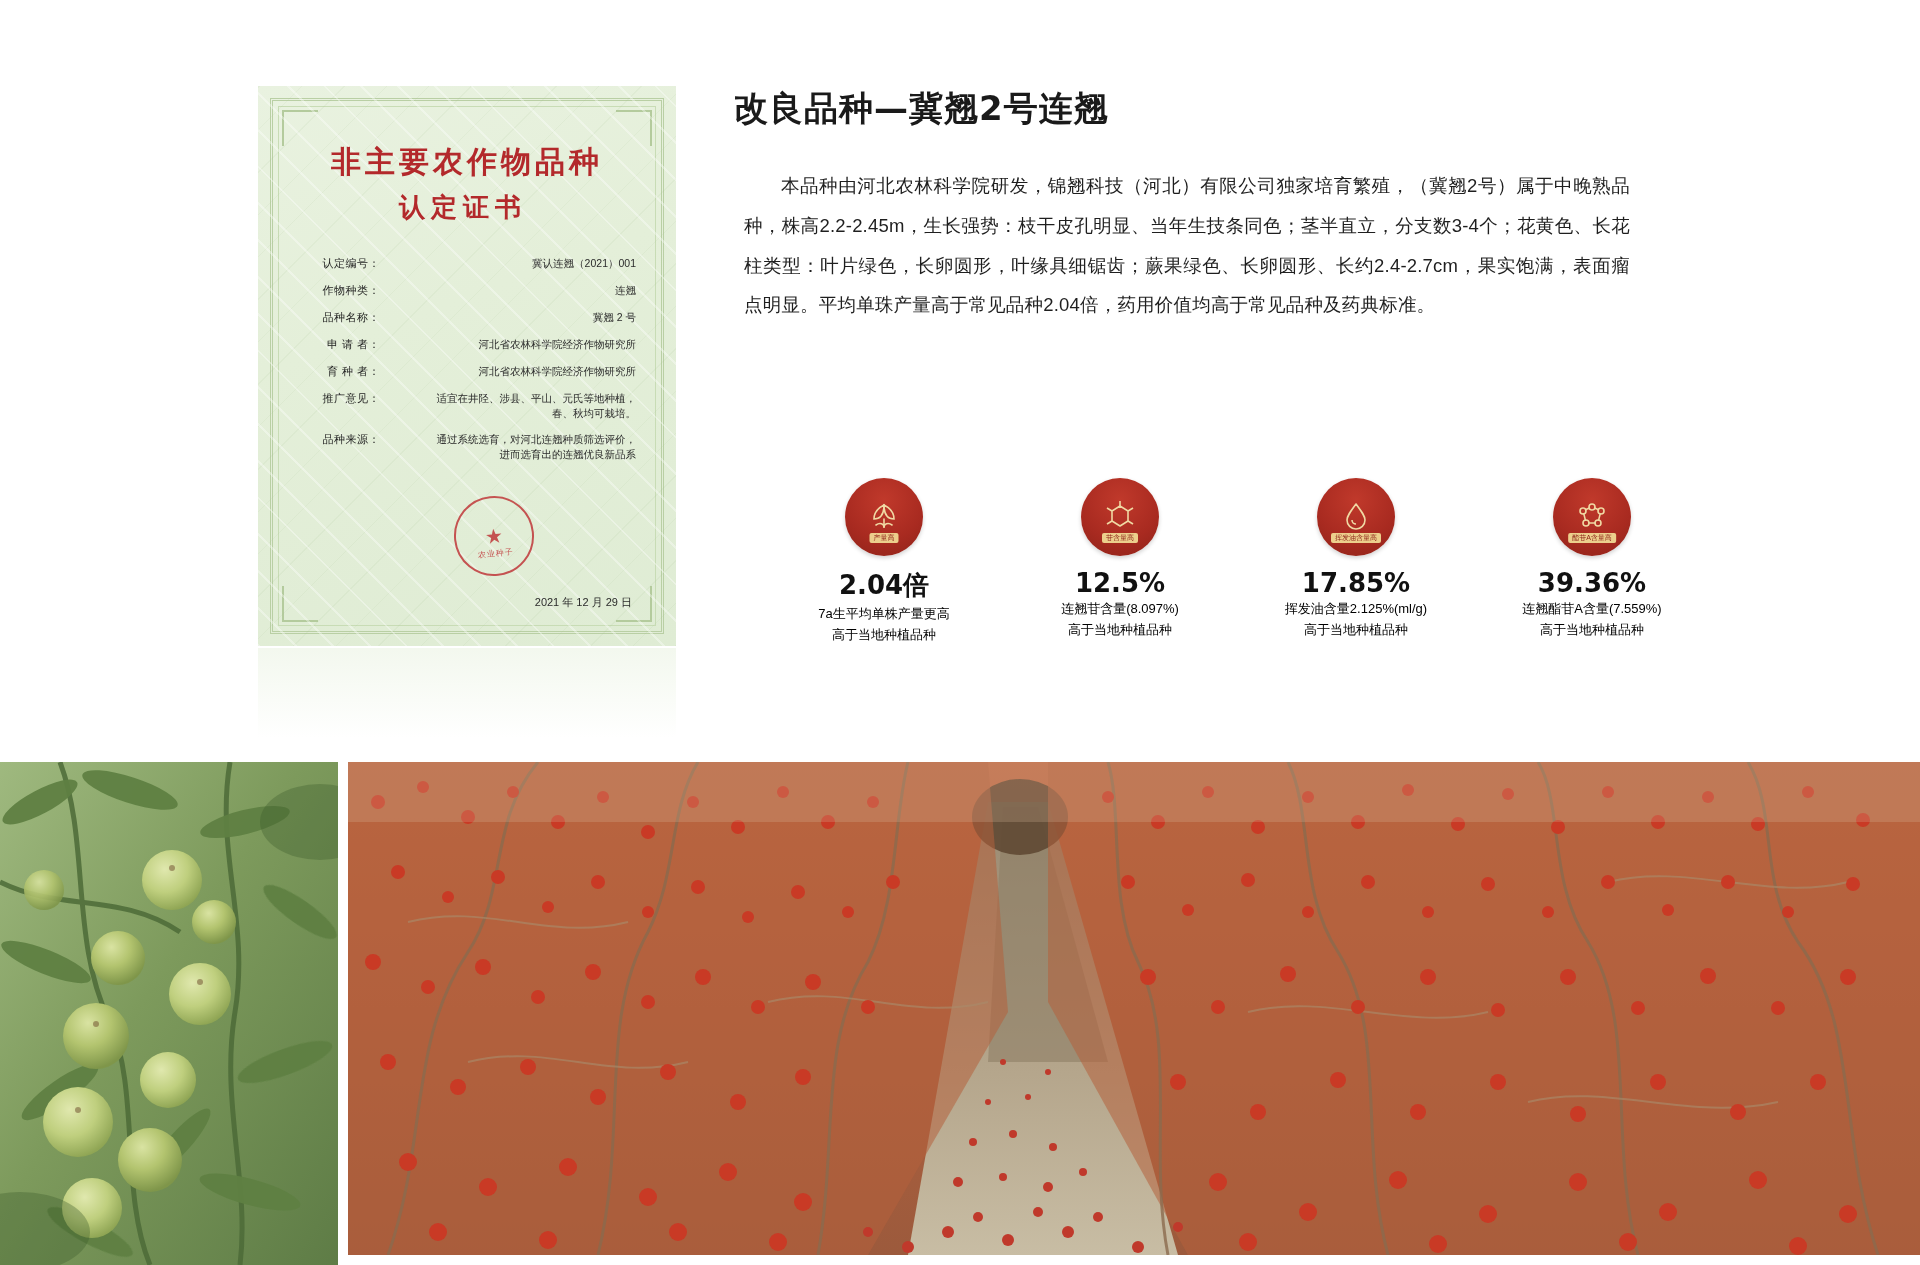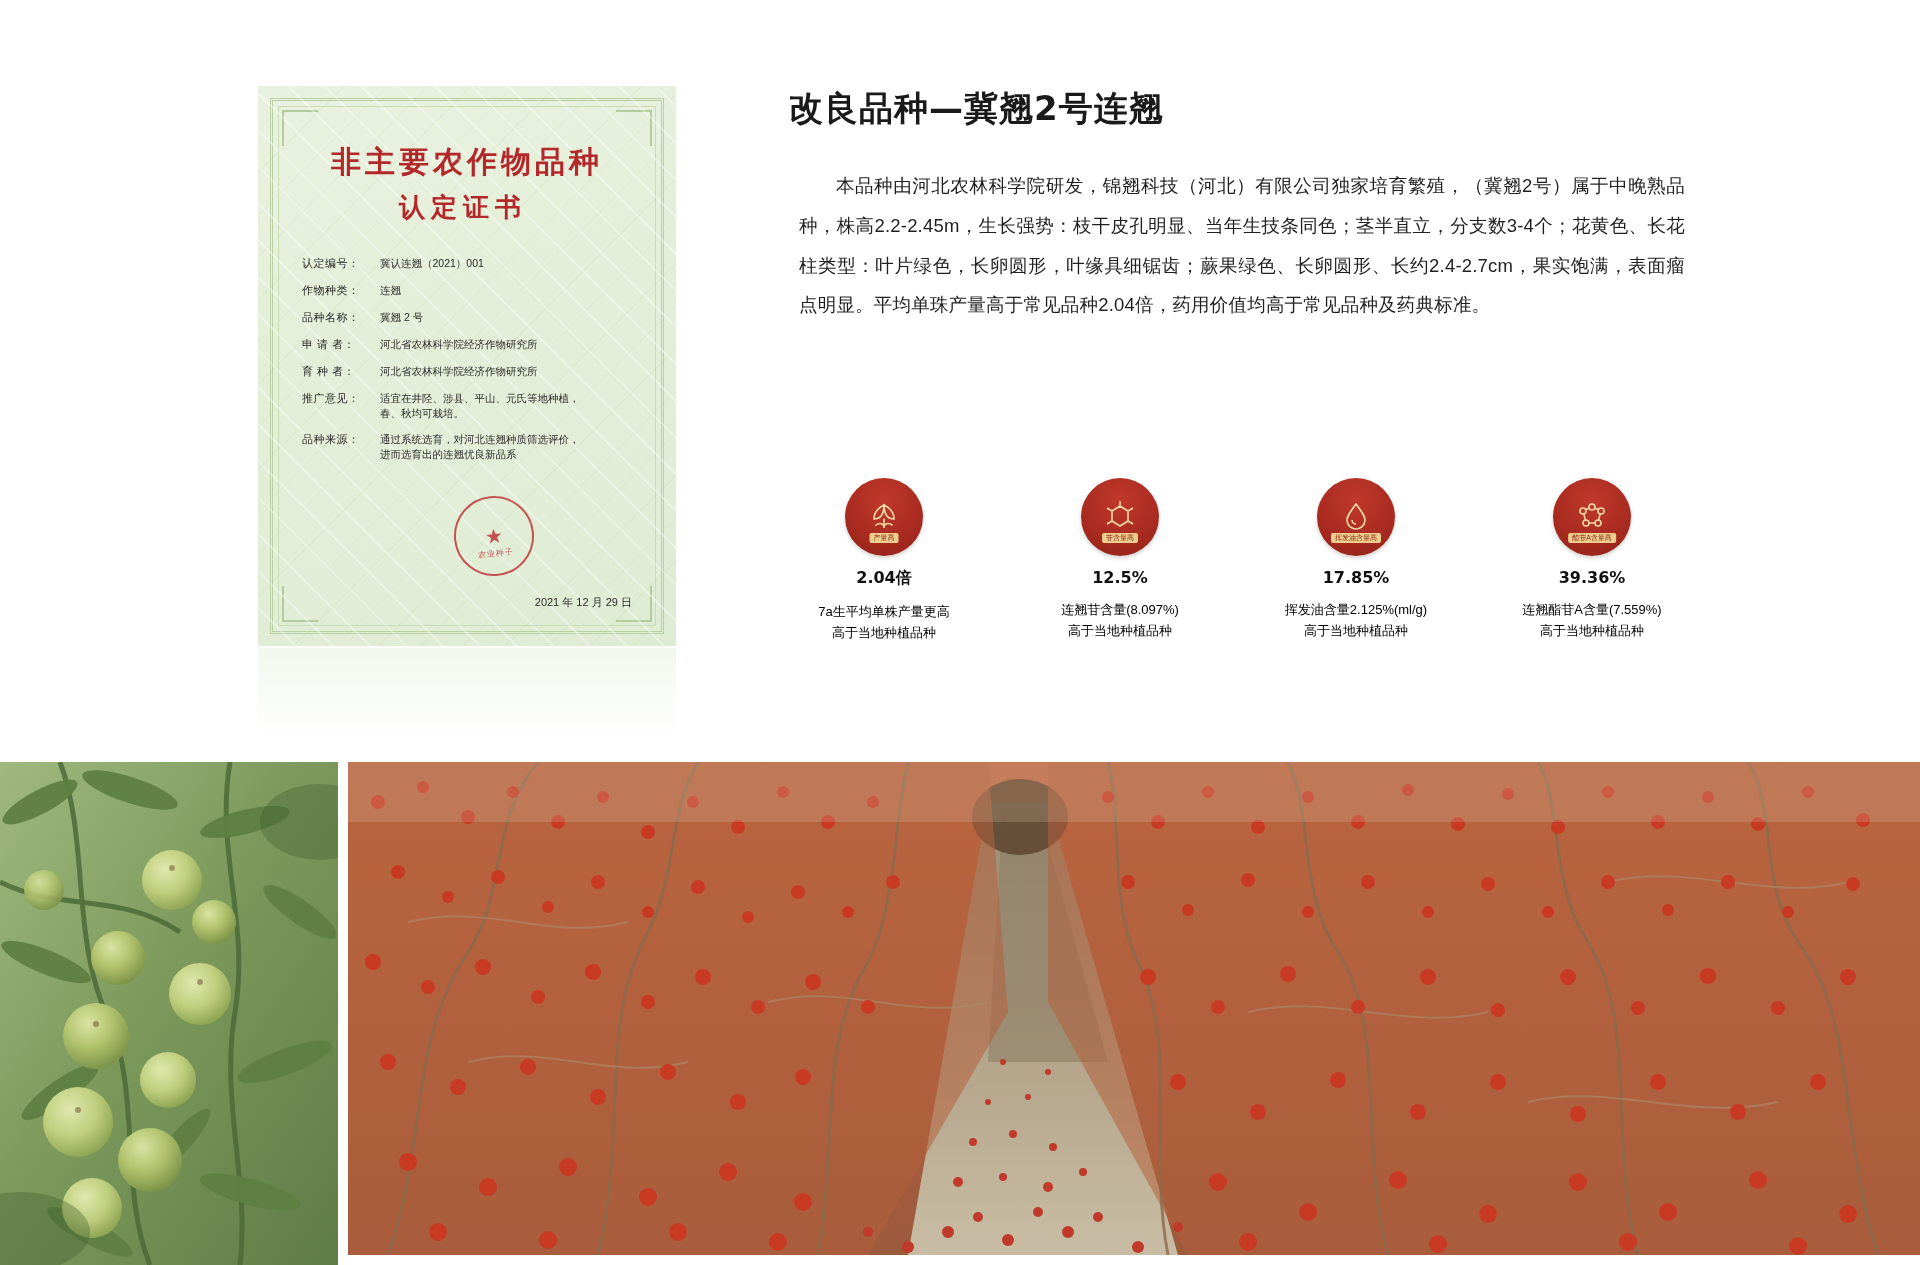--- a/index.html
+++ b/index.html
@@ -100,22 +100,23 @@
     font-weight: bold;
     font-size: 26px;
     letter-spacing: 6px;
     z-index: 3;
   }
 
   .cert-fields {
     position: absolute;
     left: 44px;
     top: 170px;
-    right: 52px;
+    right: 40px;
     z-index: 3;
+    text-align: right;
   }
   .cert-row {
     display: flex;
     align-items: flex-start;
     margin-bottom: 11px;
     font-size: 11px;
     line-height: 1.45;
     color: #2b2b2b;
   }
   .cert-label {
@@ -185,21 +186,21 @@
   .cert-reflection .rtext {
     color: rgba(120,140,110,0.35);
     font-size: 10px;
     padding: 10px 46px;
     line-height: 1.6;
   }
 
   
   .content {
     position: absolute;
-    left: 789px;
+    left: 734px;
     top: 86px;
     width: 906px;
   }
   .headline {
     font-family: "DejaVu Sans", "Liberation Sans", sans-serif;
     font-size: 34px;
     font-weight: bold;
     color: #1a1a1a;
     letter-spacing: 1px;
     margin: 0 0 34px 0;
@@ -247,24 +248,24 @@
     transform: translateX(-50%);
     background: #eccf8c;
     color: #8e2319;
     font-size: 7px;
     line-height: 10px;
     padding: 0 4px;
     border-radius: 2px;
     white-space: nowrap;
   }
   .stat-num {
-    font-size: 16px;
+    font-size: 26px;
     font-weight: bold;
     color: #111;
-    margin-bottom: 12px;
+    margin-bottom: 0;
     font-family: "DejaVu Sans", "Liberation Sans", sans-serif;
   }
   .stat-desc {
     font-size: 13px;
     line-height: 1.65;
     color: #000000;
   }
 
   
   .photos {

